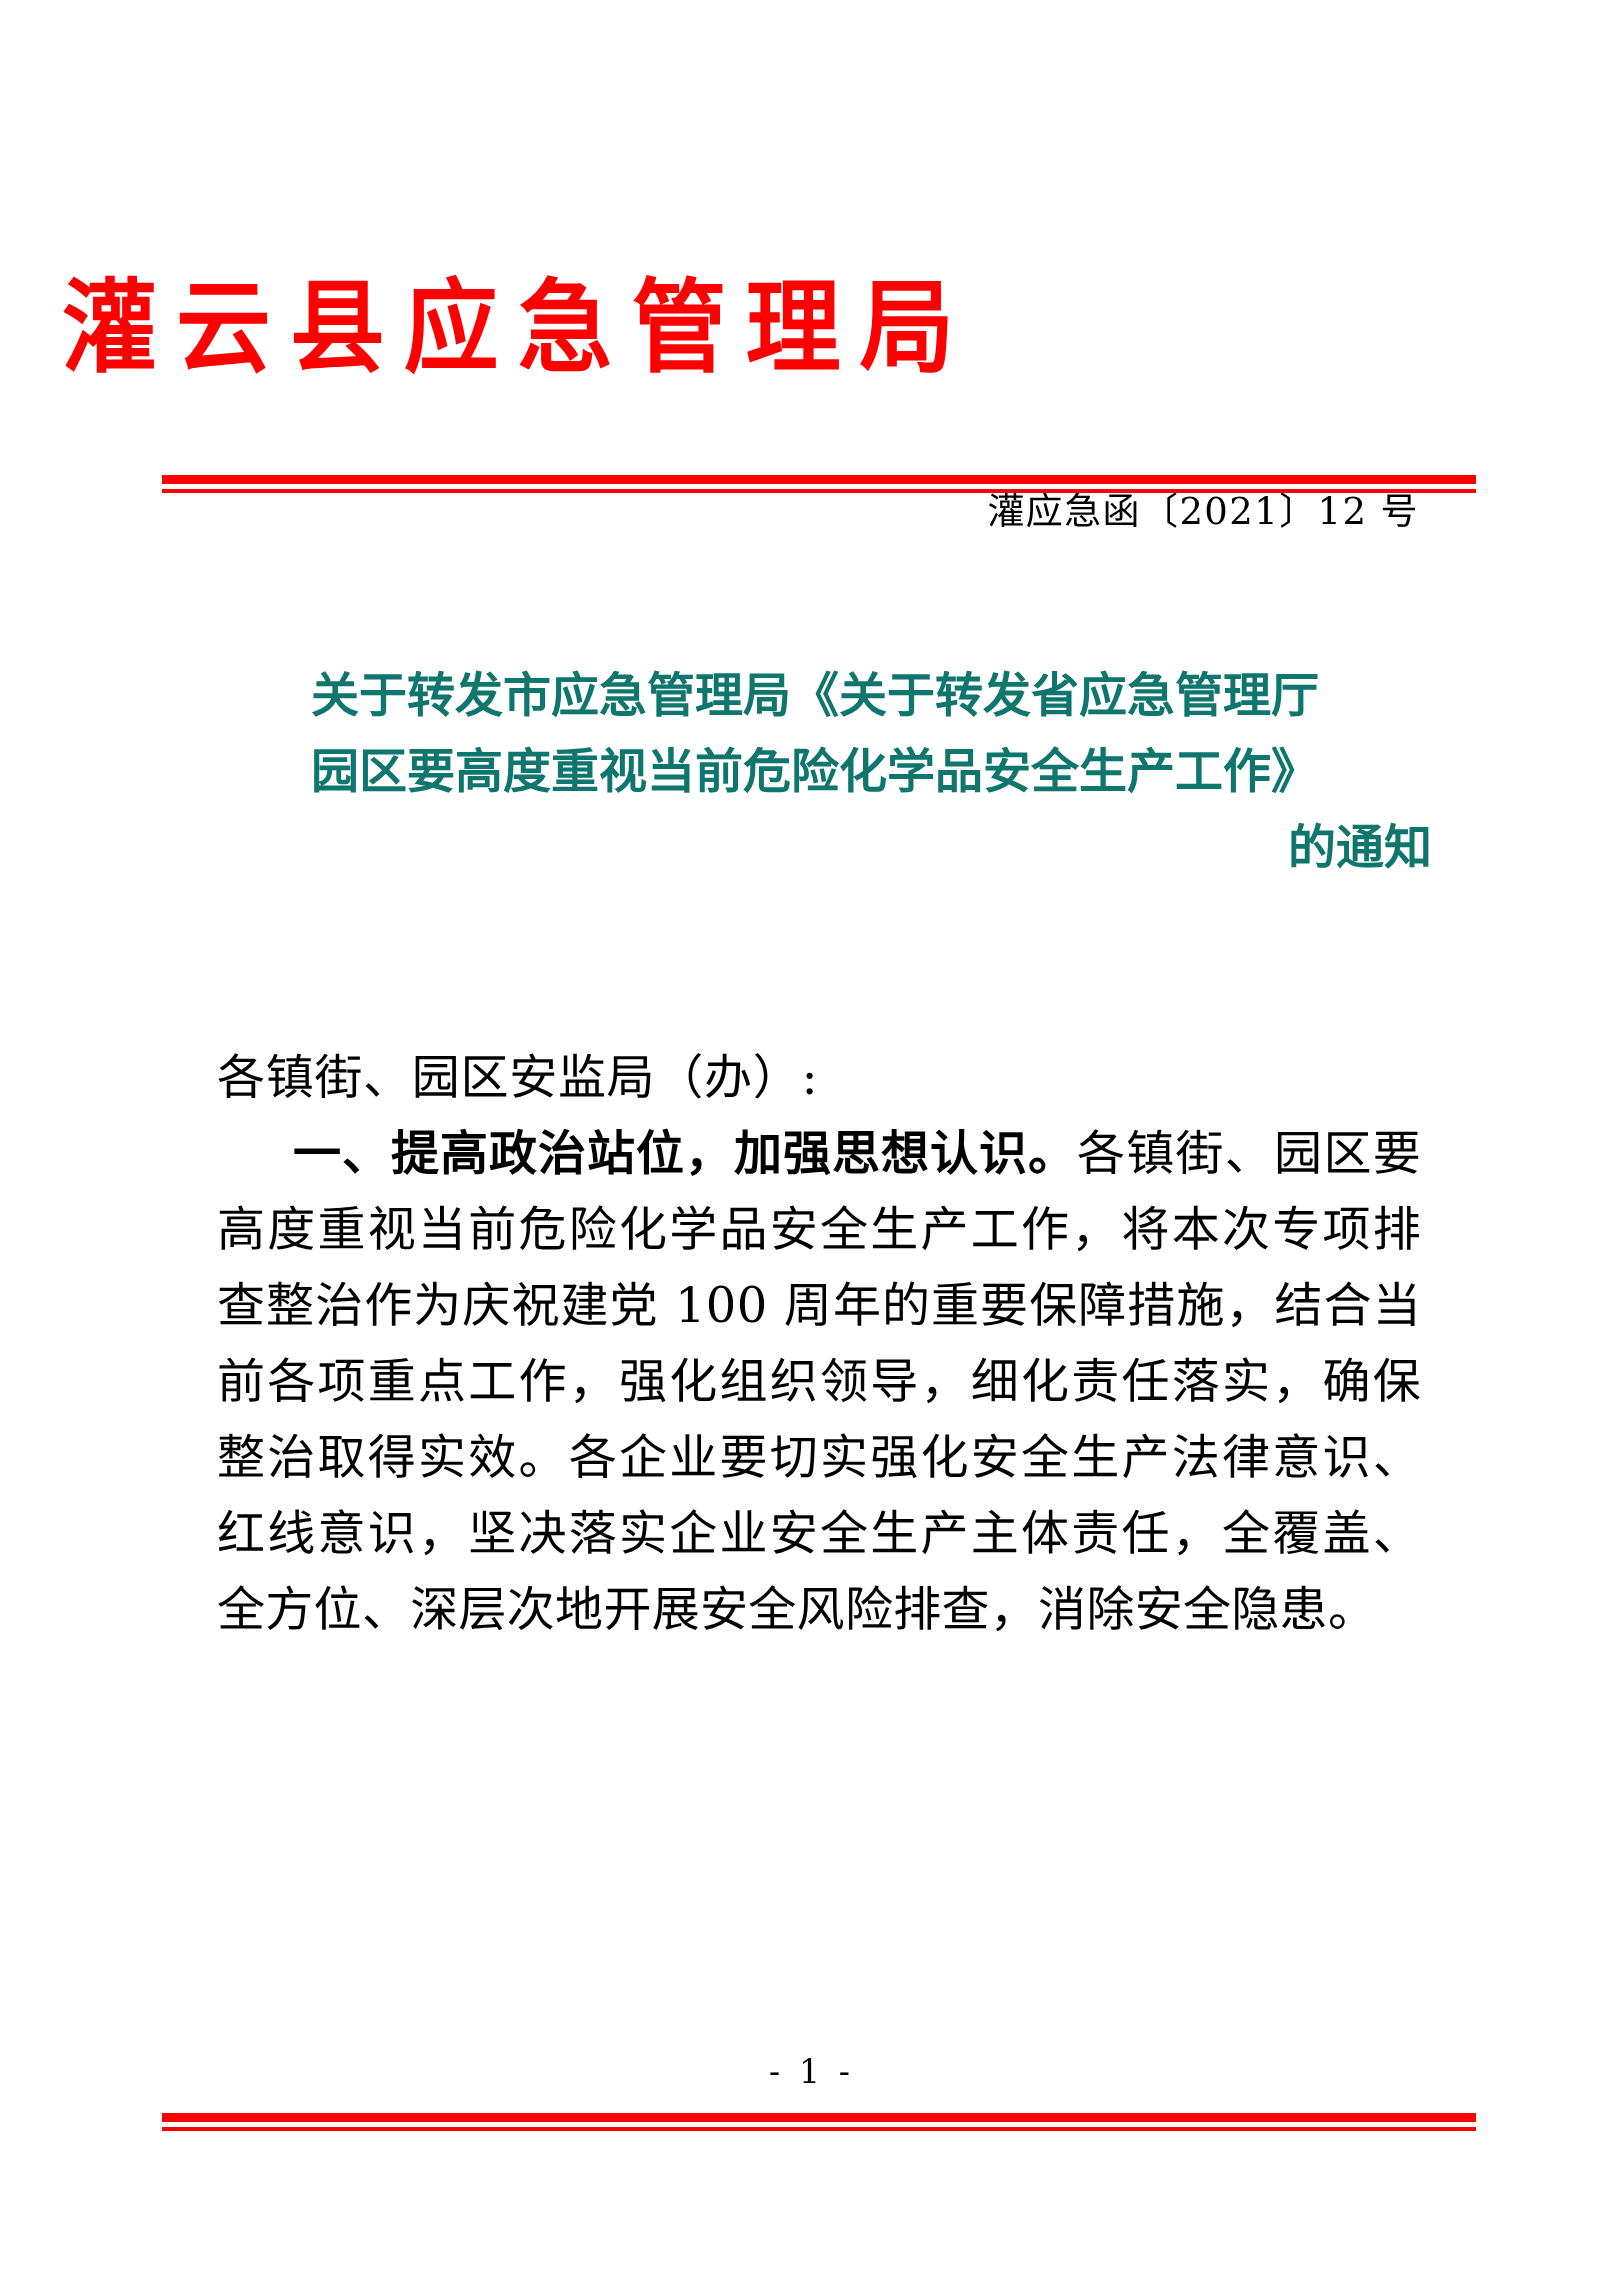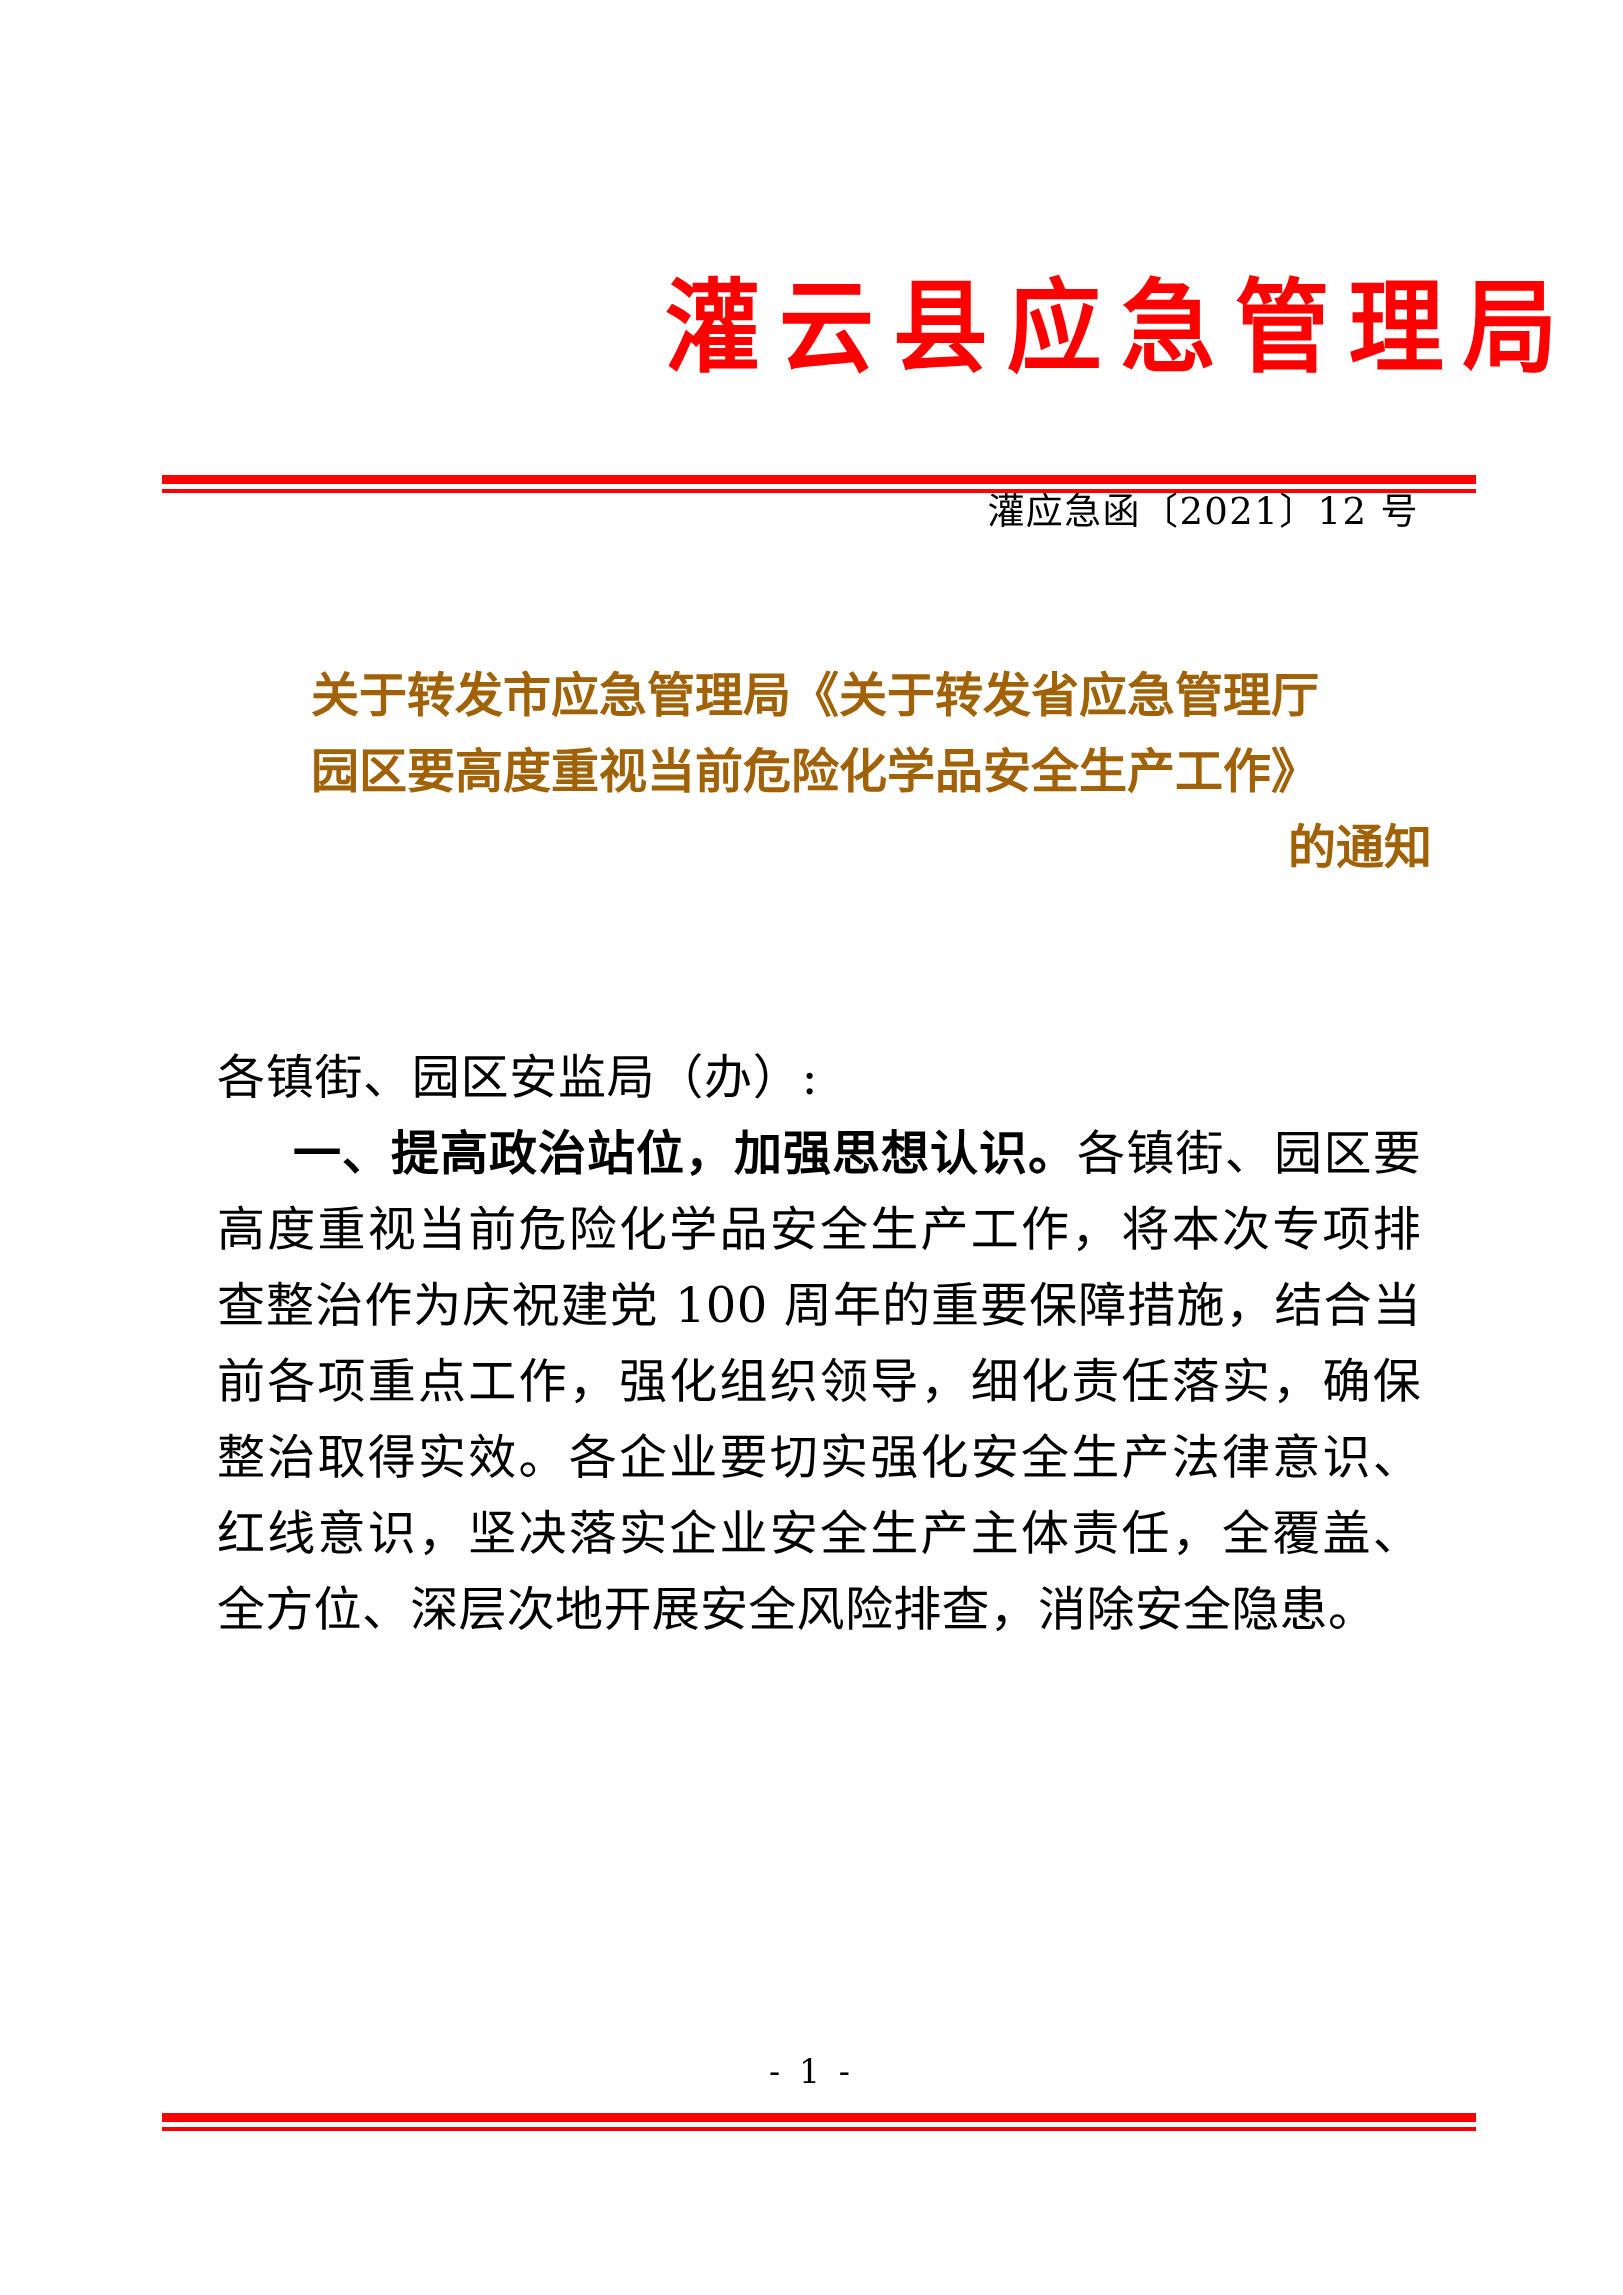--- a/index.html
+++ b/index.html
@@ -18,24 +18,24 @@
     width: 1623px;
     height: 2295px;
     background: #ffffff;
     overflow: hidden;
     box-sizing: border-box;
   }
 
   
   .masthead {
     position: absolute;
-    left: 0;
+    left: 8px;
     top: 267px;
     width: 1611px;
-    text-align: right;
+    text-align: left;
   }
 
   .masthead-title {
     display: inline-block;
     color: #ff0000;
     font-family: "DejaVu Serif", "Liberation Serif", serif;
     font-weight: 700;
     font-size: 102px;
     line-height: 1.18;
     letter-spacing: 20.5px;
@@ -89,21 +89,21 @@
   .doc-title {
     position: absolute;
     left: 198px;
     top: 658px;
     width: 1234px;
     text-align: center;
     font-family: "DejaVu Sans", "Liberation Sans", sans-serif;
     font-weight: 700;
     font-size: 48px;
     line-height: 1.58;
-    color: #a16207;
+    color: #0f766e;
     letter-spacing: 0px;
   }
 
   .doc-title .tline {
     display: block;
     white-space: nowrap;
   }
 
   .doc-title .tline.center-short {
     text-align: right;

